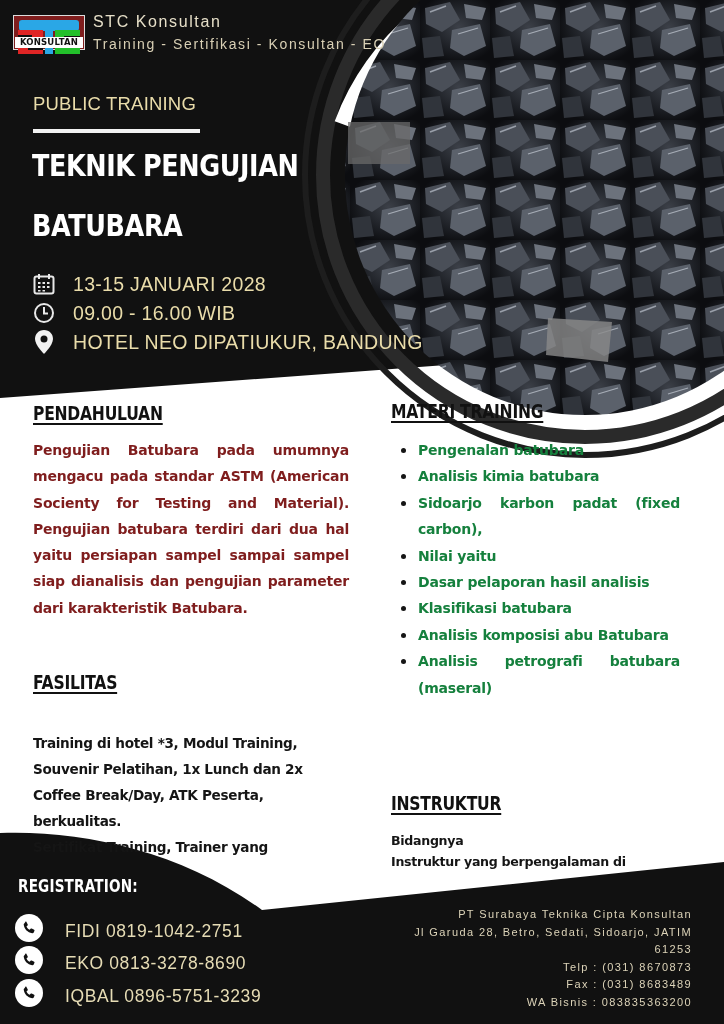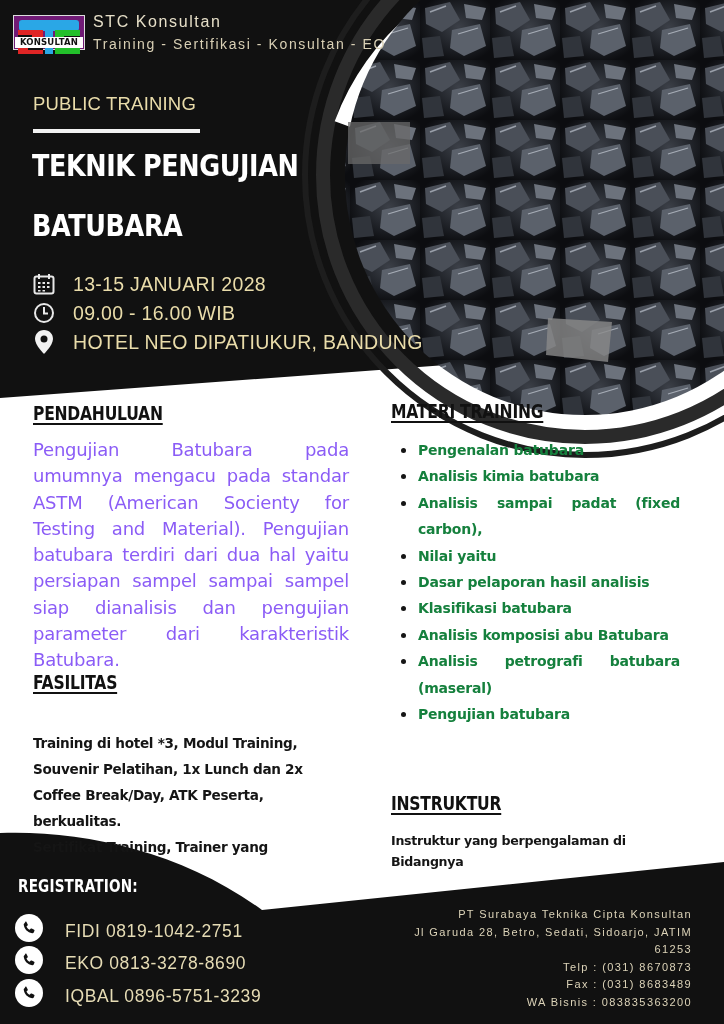--- a/index.html
+++ b/index.html
@@ -1,21 +1,21 @@
 <!DOCTYPE html>
 <html><head>
 <meta charset="utf-8">
 <style>
   html, body { margin:0; padding:0; }
   body { width:724px; height:1024px; position:relative; overflow:hidden; background:#ffffff; font-family:"Liberation Sans", sans-serif; }
   .bg-svg { position:absolute; left:0; top:0; width:724px; height:1024px; }
   .abs { position:absolute; }
 
   
-  .logo { left:13px; top:15px; width:72px; height:35px; background:#701a75; border:1px solid #ddd; box-sizing:border-box; }
+  .logo { left:13px; top:15px; width:72px; height:35px; background:#7f1d1d; border:1px solid #ddd; box-sizing:border-box; }
   .logo .bar-top { position:absolute; left:5px; top:4px; width:60px; height:11px; background:#2aa7e6; border-radius:3px; }
   .logo .s-red { position:absolute; left:4px; top:14px; width:25px; height:24px; background:#e02525; }
   .logo .t-stem { position:absolute; left:31px; top:14px; width:8px; height:24px; background:#2aa7e6; }
   .logo .c-green { position:absolute; left:41px; top:14px; width:25px; height:24px; background:#22c02a; }
   .logo .logo-black { position:absolute; background:#111; }
   .logo .logo-text { position:absolute; left:1px; right:1px; bottom:1px; height:11px; background:#fff; color:#111; font-family:"DejaVu Sans", sans-serif; font-weight:bold; font-size:8.5px; line-height:11px; text-align:center; letter-spacing:0.2px; }
   .brand-name { left:93px; top:13px; color:#e6dfc8; font-size:16px; letter-spacing:1.6px; }
   .brand-tag { left:93px; top:36px; color:#d9d0b5; font-size:14px; letter-spacing:1.6px; }
 
   .pub-training { left:33px; top:93px; color:#e9dcaa; font-size:18.5px; letter-spacing:0.2px; }
@@ -26,21 +26,21 @@
   .title.l2 { top:208px; }
 
   .info-row { left:33px; display:flex; align-items:center; color:#e9dcaa; font-size:19.5px; letter-spacing:0.3px; }
   .info-row .ic { width:22px; height:24px; display:flex; align-items:center; justify-content:center; margin-right:18px; }
   .info-row.r1 { top:272px; }
   .info-row.r2 { top:301px; }
   .info-row.r3 { top:330px; }
 
   
   .sec-head { font-family:"DejaVu Sans", sans-serif; font-weight:bold; color:#111; font-size:19px; text-decoration:underline; text-underline-offset:3px; text-decoration-thickness:2px; transform:scaleX(0.82); transform-origin:left center; white-space:nowrap; letter-spacing:-0.3px; }
-  .para { font-family:"DejaVu Sans", sans-serif; font-weight:normal; color:#8b5cf6; font-size:18px; line-height:26.3px; text-align:justify; letter-spacing:-0.2px; }
+  .para { font-family:"DejaVu Sans", sans-serif; font-weight:bold; color:#7f1d1d; font-size:14px; line-height:26.3px; text-align:justify; letter-spacing:-0.2px; }
   .para-left { font-family:"DejaVu Sans", sans-serif; font-weight:bold; color:#151515; font-size:13.6px; line-height:26px; letter-spacing:-0.3px; }
 
   ul.materi { margin:0; padding:0 0 0 27px; list-style:none; }
   ul.materi li { position:relative; font-family:"DejaVu Sans", sans-serif; font-weight:bold; color:#15803d; font-size:14px; line-height:26.4px; text-align:justify; letter-spacing:-0.2px; }
   ul.materi li::before { content:""; position:absolute; left:-17px; top:11px; width:5px; height:5px; border-radius:50%; background:#151515; }
 
   .instr-text { font-family:"DejaVu Sans", sans-serif; font-weight:bold; color:#151515; font-size:12.6px; line-height:21px; letter-spacing:-0.3px; }
 
   
   .reg-head { left:18px; top:876px; color:#fff; font-family:"DejaVu Sans", sans-serif; font-weight:bold; font-size:17px; transform:scaleX(0.8); transform-origin:left center; letter-spacing:0.2px; }
@@ -161,34 +161,33 @@
   <div>Coffee Break/Day, ATK Peserta,</div>
   <div>berkualitas.</div>
   <div>Sertifikat Training, Trainer yang</div>
 </div>
 
 <div class="abs sec-head" style="left:391px;top:400px;">MATERI TRAINING</div>
 <div class="abs" style="left:391px;top:437px;width:289px;">
   <ul class="materi">
     <li>Pengenalan batubara</li>
     <li>Analisis kimia batubara</li>
-    <li>Analisis sampai padat (fixed carbon),</li>
+    <li>Sidoarjo karbon padat (fixed carbon),</li>
     <li>Nilai yaitu</li>
     <li>Dasar pelaporan hasil analisis</li>
     <li>Klasifikasi batubara</li>
     <li>Analisis komposisi abu Batubara</li>
     <li>Analisis petrografi batubara (maseral)</li>
-    <li>Pengujian batubara</li>
   </ul>
 </div>
 
 <div class="abs sec-head" style="left:391px;top:792px;">INSTRUKTUR</div>
 <div class="abs instr-text" style="left:391px;top:830px;width:300px;">
+  <div>Bidangnya</div>
   <div>Instruktur yang berpengalaman di</div>
-  <div>Bidangnya</div>
 </div>
 
 <div class="abs reg-head">REGISTRATION:</div>
 <div class="abs contact c1">
   <span class="phone">
     <svg width="16" height="16" viewBox="0 0 24 24">
         <path d="M6.6 2.5c.6-.3 1.3-.1 1.6.5l1.9 3.6c.3.6.2 1.3-.3 1.7l-1.6 1.4c.9 2.2 2.6 4 4.8 5l1.4-1.6c.4-.5 1.1-.6 1.7-.3l3.6 1.9c.6.3.8 1 .5 1.6l-1.1 2.4c-.4.9-1.4 1.4-2.4 1.2C9.7 18.6 5.4 14.3 4.1 7.3c-.2-1 .3-2 1.2-2.4z" fill="#111"></path>
       </svg>
   </span>
   <span>FIDI 0819-1042-2751</span>

